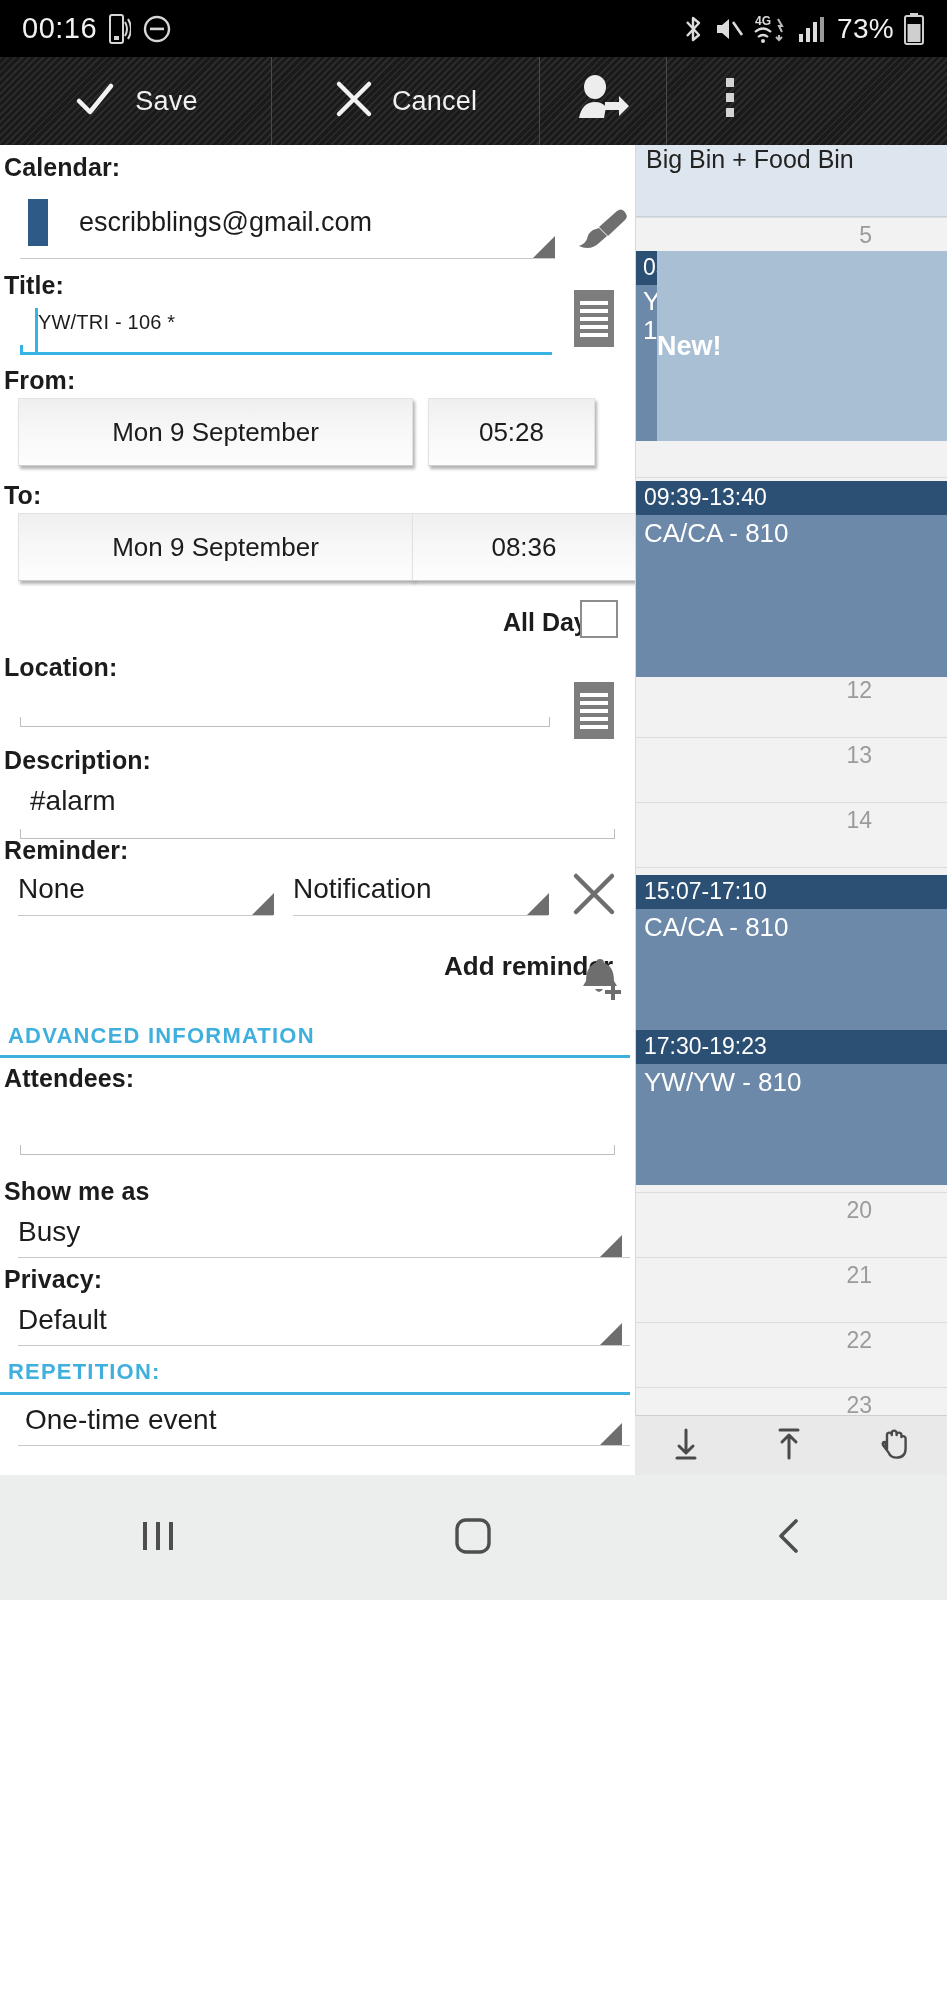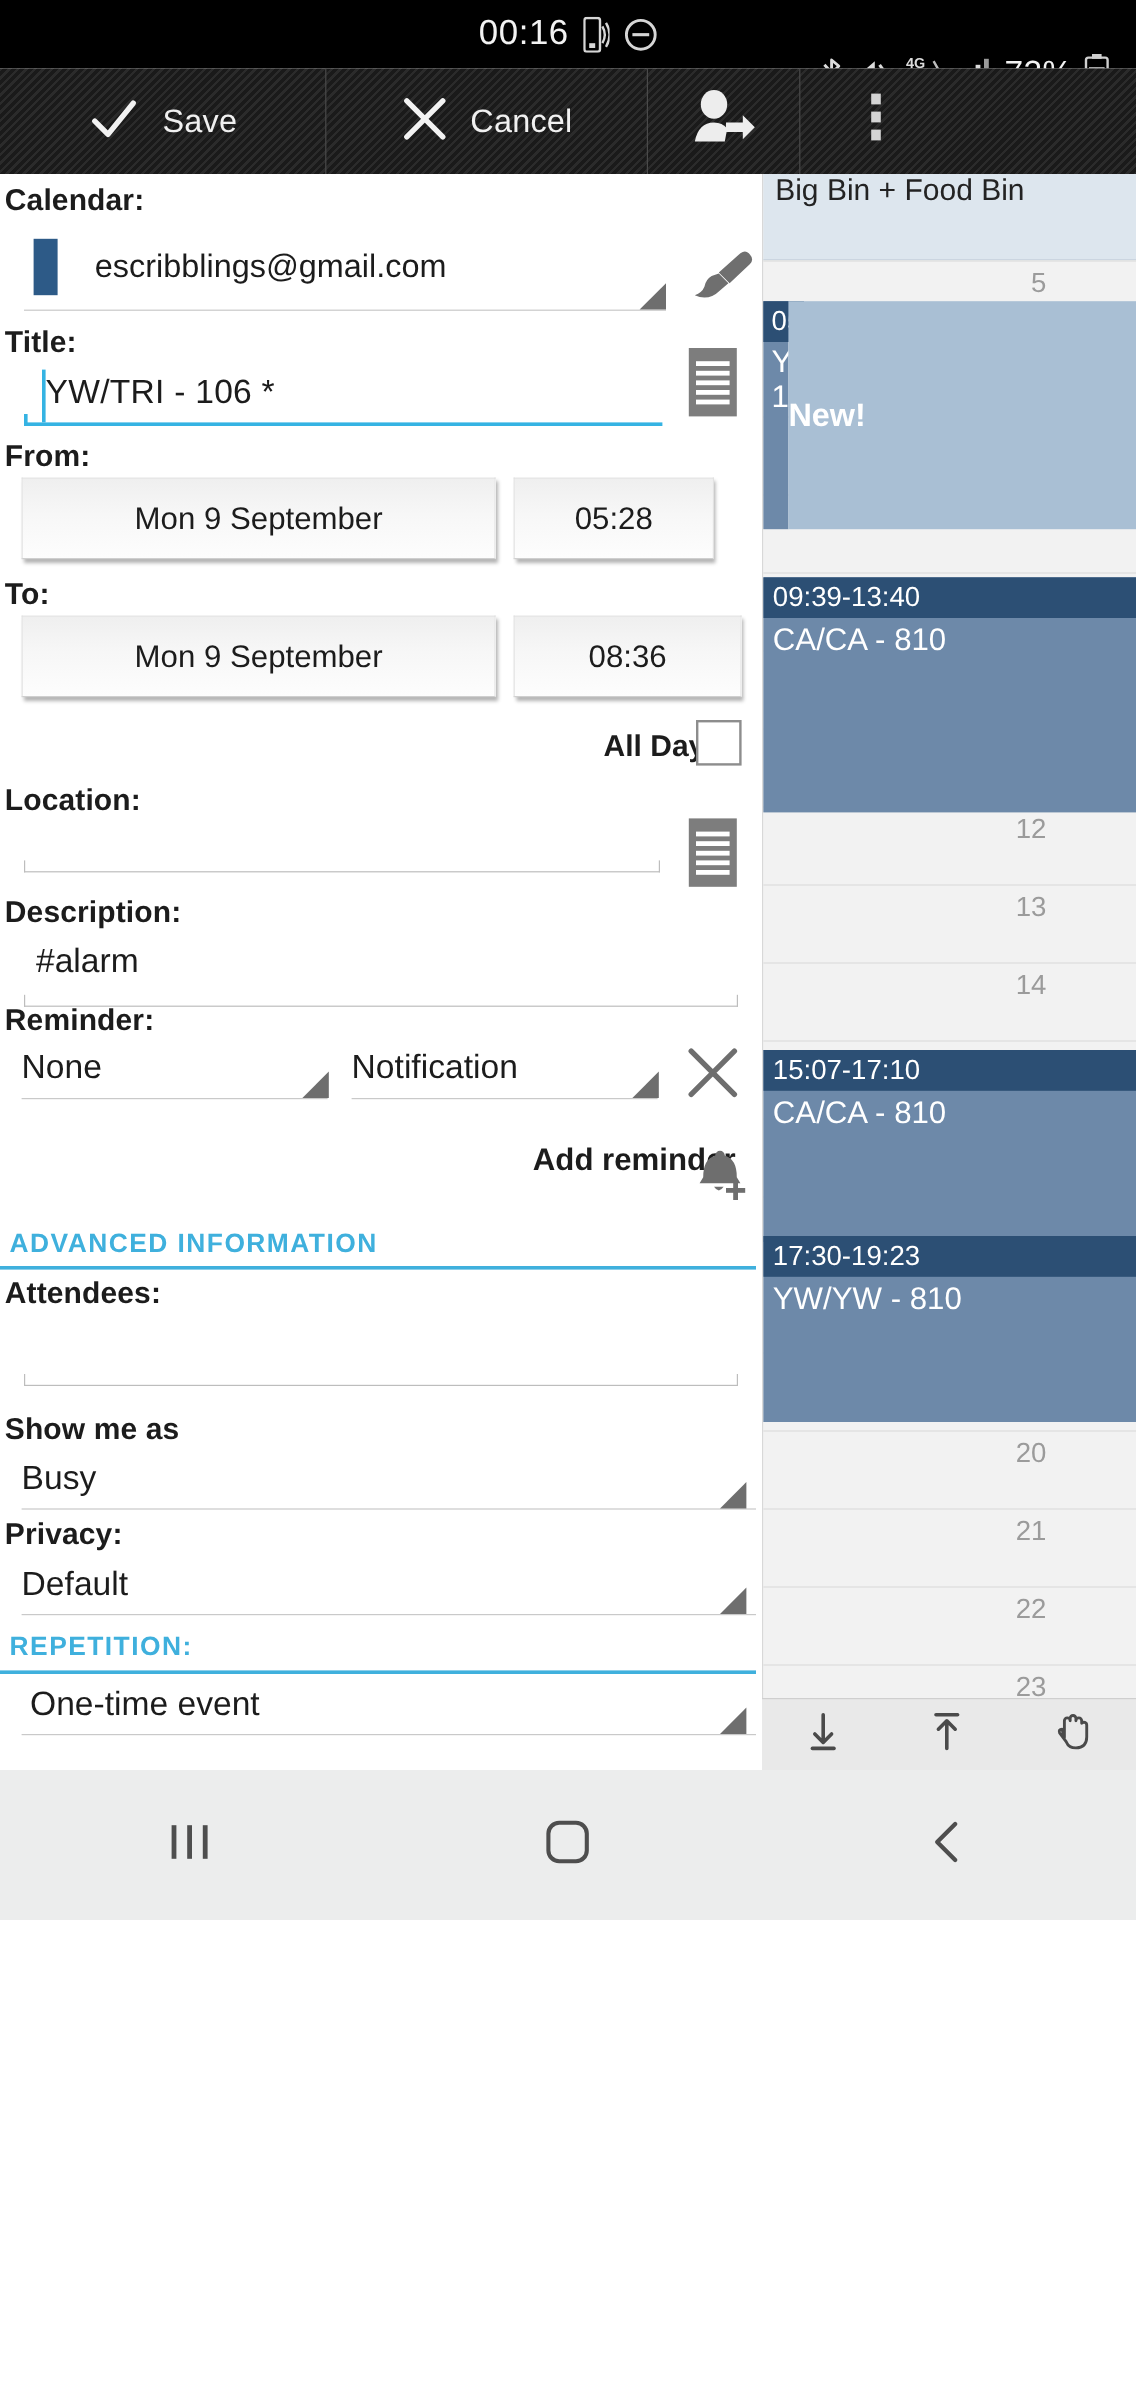--- a/index.html
+++ b/index.html
@@ -12,21 +12,20 @@
   #app { position: relative; width: 947px; height: 2000px; }
 
   
   .statusbar {
     position: absolute; top: 0; left: 0;
     width: 947px; height: 57px;
     background: #000000;
     display: flex; align-items: center;
     padding: 12px 22px;
     color: #e8e8e8;
-    flex-direction: column;
   }
   .sb-left { display: flex; align-items: center; gap: 12px; }
   .sb-clock { font-size: 29px; letter-spacing: .5px; color: #f2f2f2; }
   .sb-right { margin-left: auto; display: flex; align-items: center; gap: 9px; }
   .sb-battery-pct { font-size: 28px; color: #f2f2f2; letter-spacing: .3px; }
   .sb-icon { display: inline-flex; align-items: center; }
 
   
   .actionbar {
     position: absolute; top: 57px; left: 0;
@@ -91,21 +90,21 @@
   }
   .spinner-caret {
     position: absolute;
     width: 0; height: 0;
     border-left: 22px solid transparent;
     border-bottom: 22px solid #6e6e6e;
   }
 
   .title-input {
     position: absolute;
-    font-size: 28px; color: #1c1c1c;
+    font-size: 20px; color: #1c1c1c;
     letter-spacing: .2px;
   }
   .title-underline {
     position: absolute;
     height: 3px; background: #35b3e3;
   }
   .title-uline-tick {
     position: absolute;
     width: 3px; height: 9px; background: #35b3e3;
   }
@@ -369,21 +368,21 @@
           <i></i>
           <i></i>
       </div>
 
       <div class="f-label" style="position:absolute; left:4px; top:221px;">From:</div>
       <div class="btn3d" style="left:18px; top:253px; width:395px; height:68px;">Mon 9 September</div>
       <div class="btn3d" style="left:428px; top:253px; width:167px; height:68px;text-align:center;">05:28</div>
 
       <div class="f-label" style="position:absolute; left:4px; top:336px;">To:</div>
       <div class="btn3d" style="left:18px; top:368px; width:395px; height:68px;">Mon 9 September</div>
-      <div class="btn3d" style="left:428px; top:368px; width:190px; height:68px;text-align:center;">08:36</div>
+      <div class="btn3d" style="left:412px; top:368px; width:224px; height:68px;text-align:center;">08:36</div>
 
       <div class="allday-label" style="left:503px; top:463px;">All Day</div>
       <div class="allday-box" style="left:580px; top:455px;"></div>
 
       <div class="f-label" style="position:absolute; left:4px; top:508px;">Location:</div>
       <div class="field-text" style="left:24px; top:540px;"></div>
       <div class="underline-field" style="left:20px; top:572px; width:530px;"></div>
       <div class="doc-icon" style="left:574px; top:537px; height:57px;">
         <i></i>
           <i></i>

